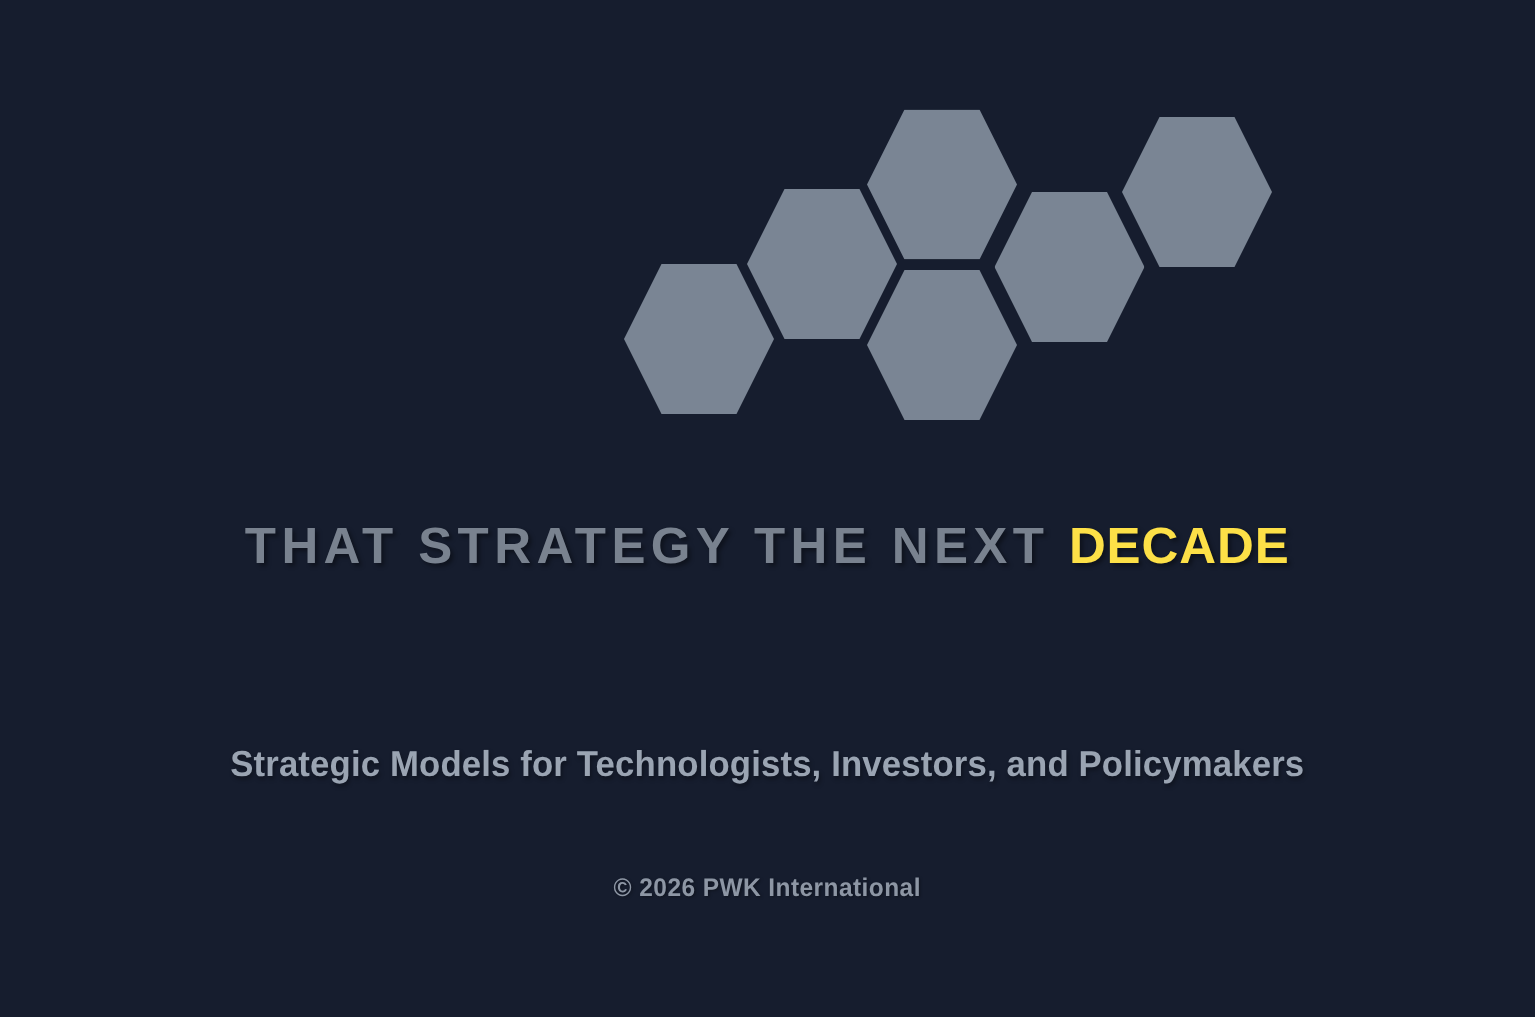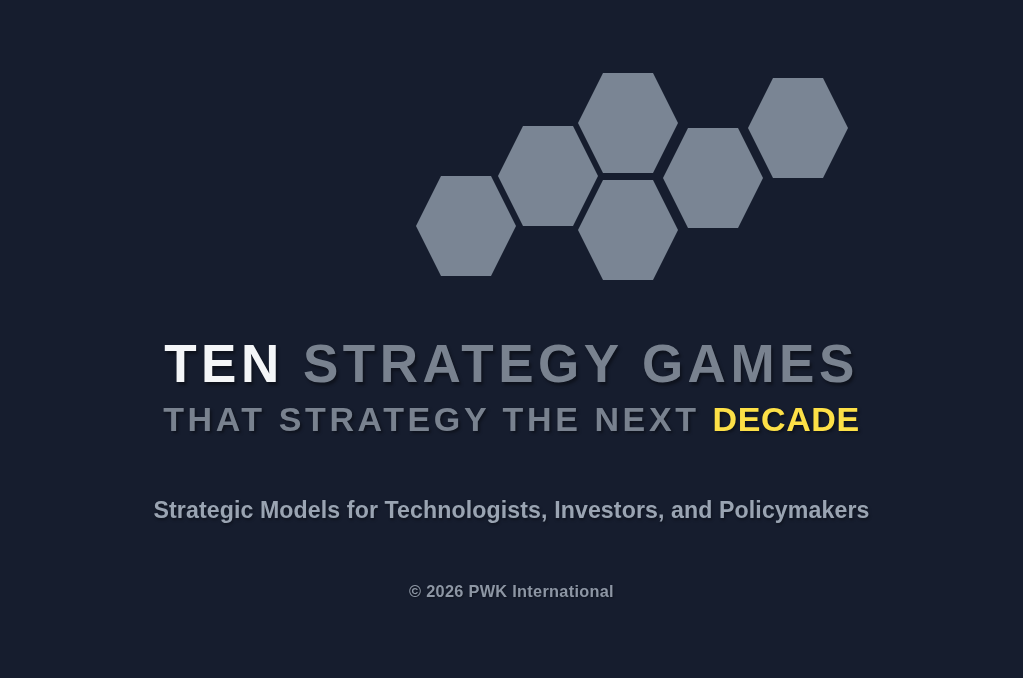--- a/index.html
+++ b/index.html
@@ -116,21 +116,20 @@
   <div class="logo-cluster">
     <div class="hex hex-1"></div>
     <div class="hex hex-2"></div>
     <div class="hex hex-3"></div>
     <div class="hex hex-4"></div>
     <div class="hex hex-5"></div>
     <div class="hex hex-6"></div>
   </div>
 
   <div class="headline">
-    <div class="title-line-1"><span class="accent-strong">TEN</span><span class="accent-muted"> STRATEGY GAMES</span></div>
     <div class="title-line-2"><span class="accent-muted">THAT STRATEGY THE NEXT </span><span class="accent-tight">DECADE</span></div>
   </div>
 
   <div class="tagline">Strategic Models for Technologists, Investors, and Policymakers</div>
 
   <div class="copyright">© 2026 PWK International</div>
 
 </div>
 
 </body></html>

